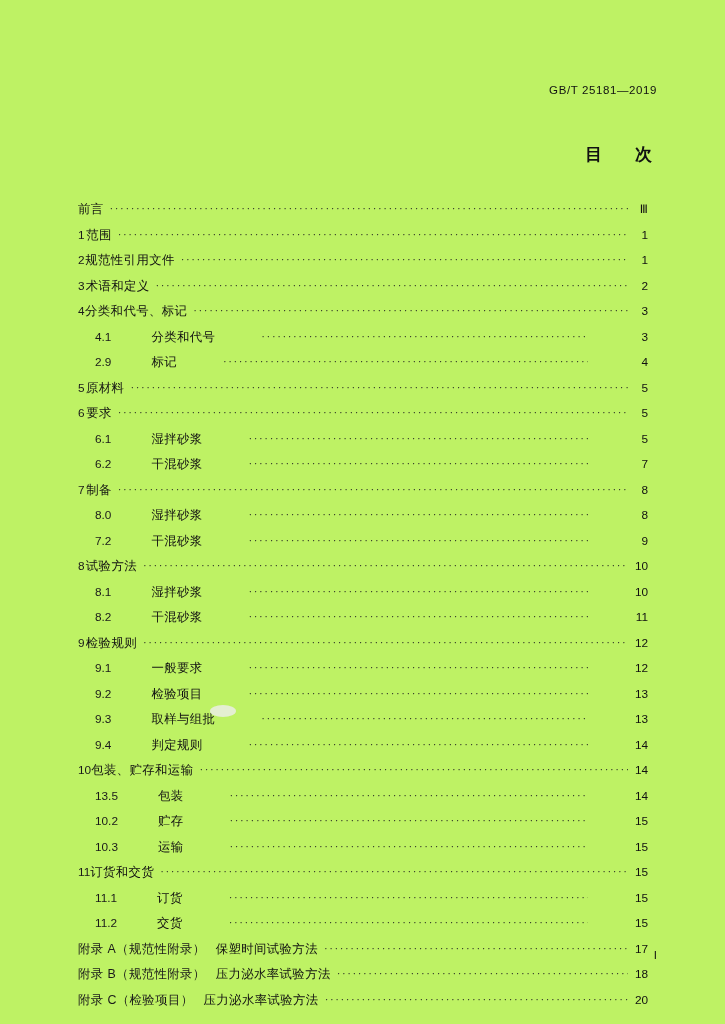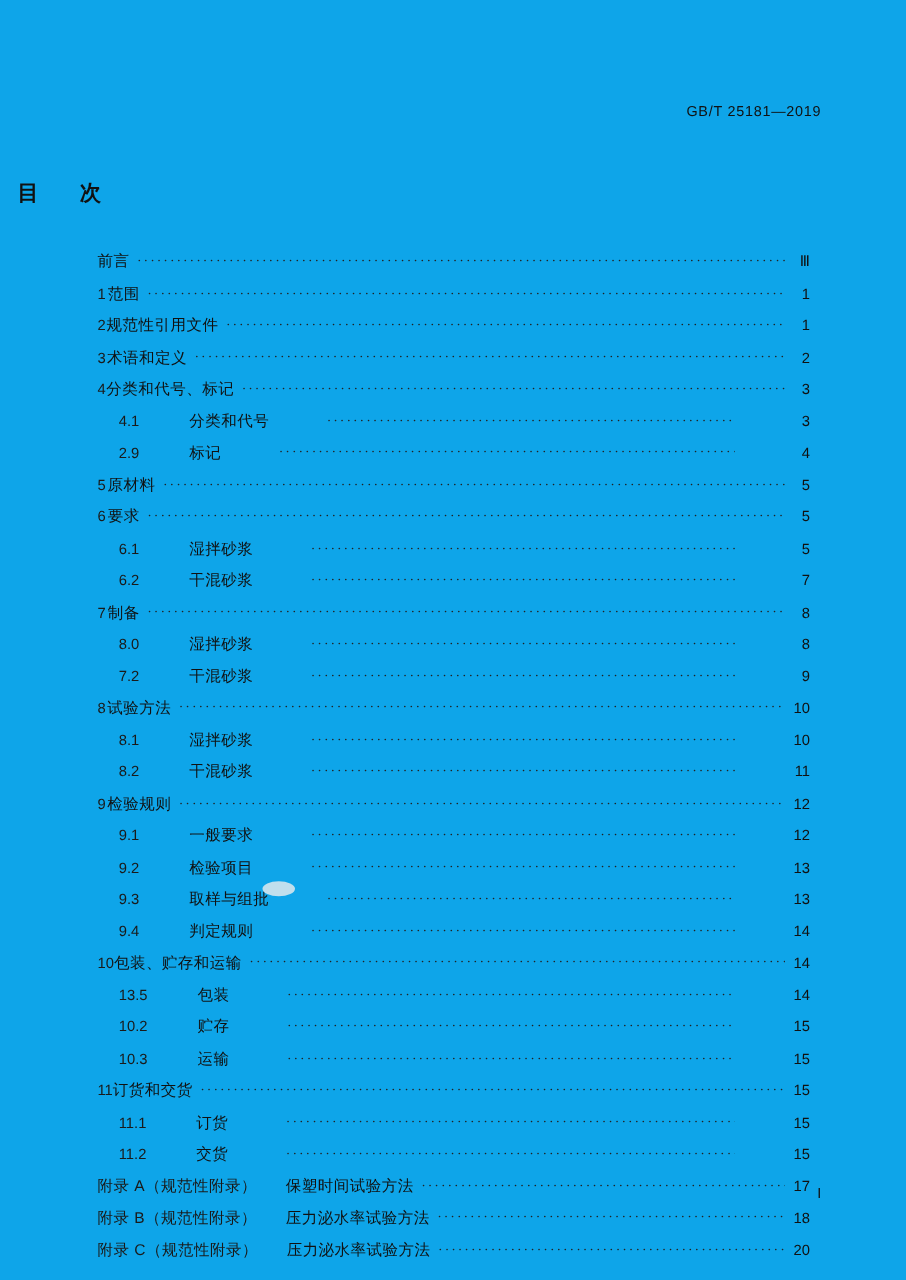--- a/index.html
+++ b/index.html
@@ -3,42 +3,42 @@
 <meta charset="utf-8">
 <style>
   html, body {
     margin: 0;
     padding: 0;
     background: #b9b9b9;
   }
   .page {
     width: 725px;
     height: 1024px;
-    background: #0ea5e9;
+    background: #bef264;
     position: relative;
     margin: 0 auto;
     font-family: "Liberation Serif", serif;
     color: #1a1a1a;
     overflow: hidden;
   }
   .header-std {
     position: absolute;
     top: 84px;
     right: 68px;
     font-family: "Liberation Sans", sans-serif;
     font-size: 11.5px;
     letter-spacing: 0.6px;
     color: #111;
   }
   .toc-title {
     position: absolute;
     top: 143px;
     left: 0;
     width: 666px;
-    text-align: left;
+    text-align: right;
     font-family: "Liberation Sans", sans-serif;
     font-size: 17px;
     font-weight: bold;
     letter-spacing: 14px;
     text-indent: 14px;
     color: #111;
   }
   .toc {
     position: absolute;
     top: 203px;
@@ -92,21 +92,21 @@
   .lvl2 .num { width: 33px; }
   .lvlA { padding-left: 0px; }
   .lvlA .num { width: 0px; }
   .annex-label {
     font-family: "Liberation Sans", sans-serif;
     font-size: 12.4px;
     letter-spacing: 0.4px;
   }
   .annex-sub {
     display: inline-block;
-    margin-left: 23px;
+    margin-left: 10px;
   }
   .footer-page {
     position: absolute;
     bottom: 63px;
     right: 68px;
     font-family: "Liberation Sans", sans-serif;
     font-size: 11.5px;
     color: #111;
   }
   .watermark {
@@ -313,21 +313,21 @@
       </div>
       <div class="row lvlA">
         <span class="num"></span>
         <span class="annex-label">附录 B（规范性附录）</span>
         <span class="annex-sub label">压力泌水率试验方法</span>
         <span class="dots">········································································································································································································</span>
         <span class="page-no">18</span>
       </div>
       <div class="row lvlA">
         <span class="num"></span>
-        <span class="annex-label">附录 C（规范性附录）</span>
+        <span class="annex-label">附录 C（检验项目）</span>
         <span class="annex-sub label">压力泌水率试验方法</span>
         <span class="dots">········································································································································································································</span>
         <span class="page-no">20</span>
       </div>
     </div>
 
   <div class="watermark"></div>
 
   <div class="footer-page">I</div>
 </div>

